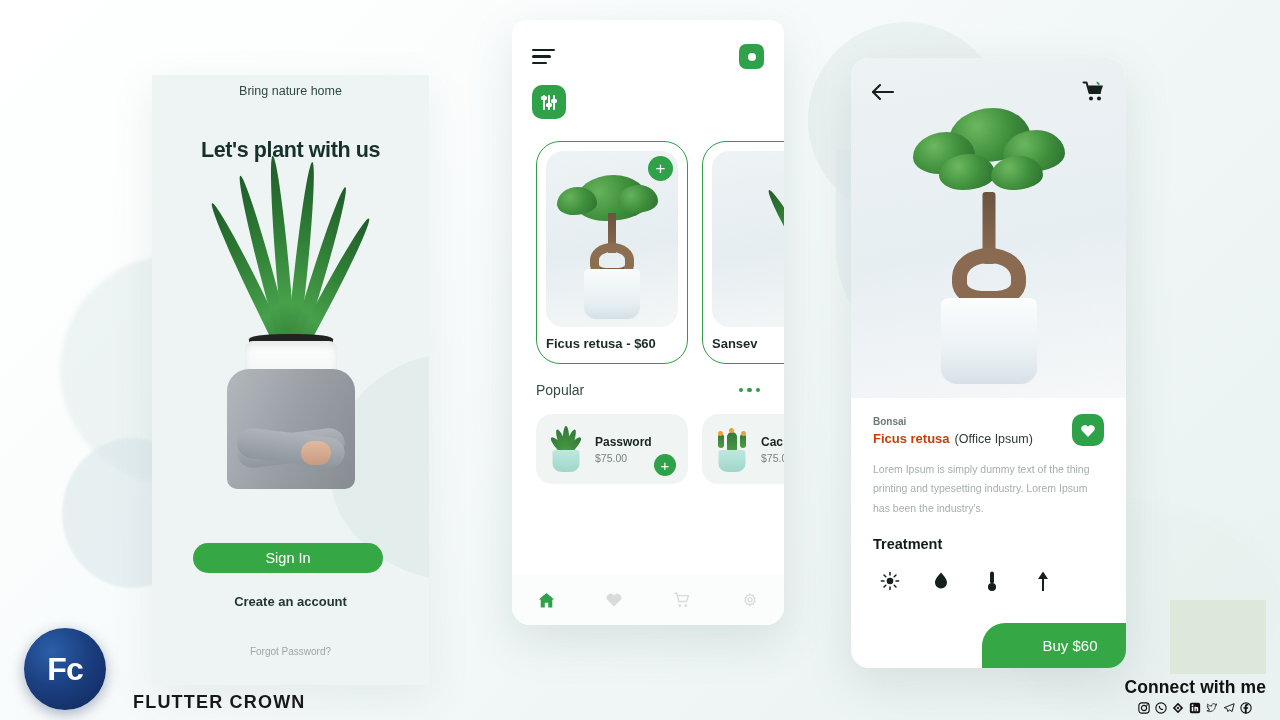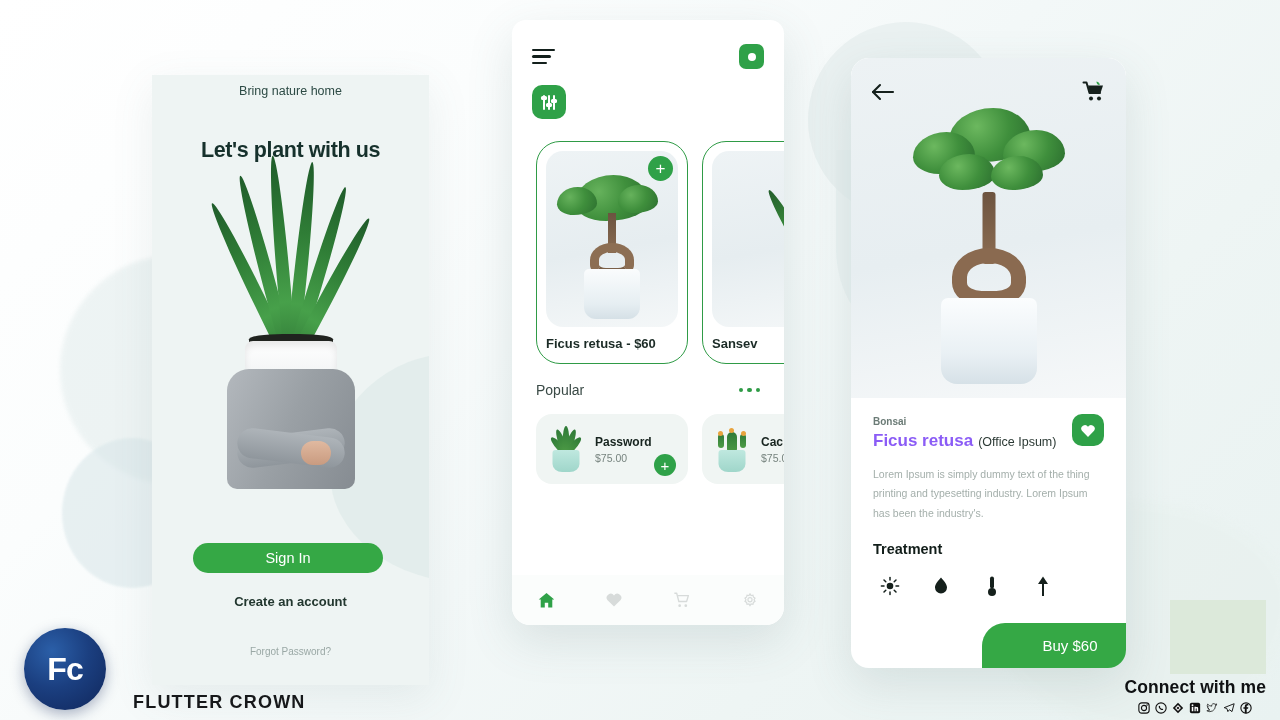--- a/index.html
+++ b/index.html
@@ -291,21 +291,21 @@
              width: 74px; height: 58px; border: 15px solid #8a6a50;
              border-radius: 50% 50% 40% 40%; }
   .bb-pot { position: absolute; left: 50%; bottom: 0; transform: translateX(-50%);
             width: 96px; height: 86px;
             background: linear-gradient(180deg,#fbfdfe 0%,#e9f0f4 65%,#d6e1e7 100%);
             border-radius: 7px 7px 16px 16px; }
 
   #detail-body { padding: 18px 22px 0 22px; position: relative; }
   #detail-category { font-size: 10px; font-weight: 700; color: #6b7b76; }
   #detail-title-row { margin-top: 4px; display: flex; align-items: baseline; gap: 5px; }
-  #detail-title { font-size: 17px; font-weight: 700; color: #8b5cf6; }
+  #detail-title { font-size: 13px; font-weight: 700; color: #c2410c; }
   #detail-subtitle { font-size: 12.5px; color: #2c3a35; }
   #favorite-button {
     position: absolute; right: 22px; top: 16px; width: 32px; height: 32px;
     border-radius: 10px; background: #2fa148; border: 0; cursor: pointer;
     display: flex; align-items: center; justify-content: center;
   }
   #detail-description {
     margin-top: 14px; font-size: 10.5px; line-height: 1.85;
     color: #a4afab; max-width: 224px;
   }

